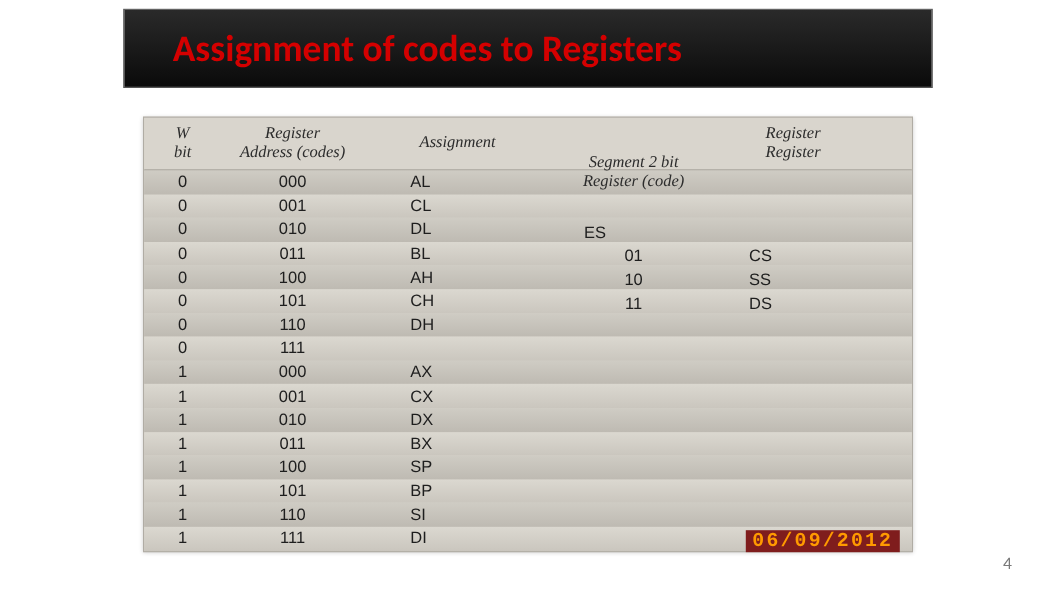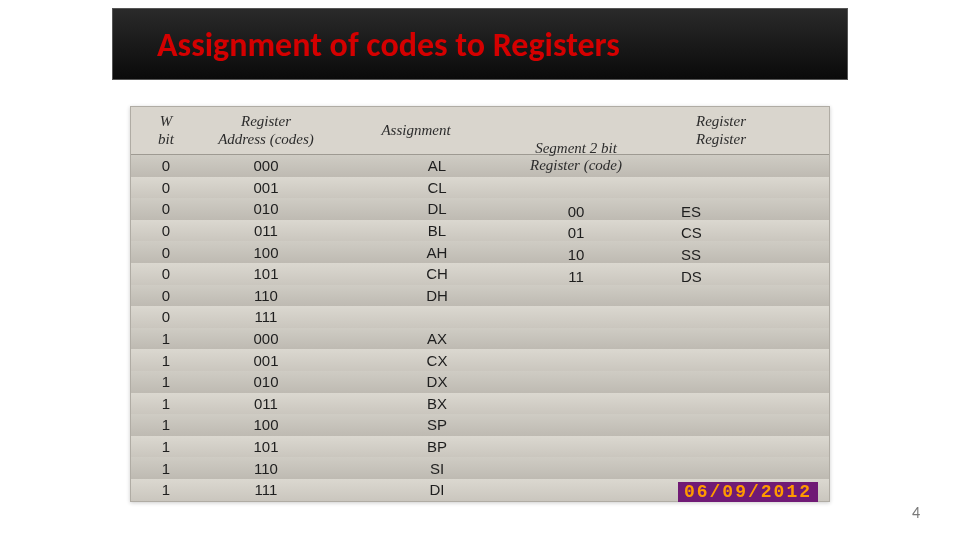--- a/index.html
+++ b/index.html
@@ -71,27 +71,27 @@
     background: linear-gradient(#cfccc4, #bebab2);
   }
   .row:nth-child(even) {
     background: linear-gradient(#dbd8d0, #cac6be);
   }
   .c1 { width: 70px;  text-align: center; }
   .c2 { width: 130px; text-align: center; }
   .c3 { width: 170px; text-align: center; }
   .c4 { width: 150px; text-align: center; margin-top: 48px; }
   .c5 { width: 140px; text-align: center; }
-  .row .c3 { padding-left: 42px; text-align: center; }
+  .row .c3 { padding-left: 42px; text-align: left; }
   .row .c5 { text-align: left; padding-left: 30px; margin-top: 48px; }
   .datestamp {
     position: absolute;
     right: 142px;
     bottom: 38px;
-    background: #701a75;
+    background: #7f1d1d;
     color: #ff9a00;
     font-family: "Courier New", monospace;
     font-weight: bold;
     font-size: 18px;
     letter-spacing: 2px;
     padding: 0 6px;
     line-height: 20px;
     height: 20px;
     overflow: hidden;
   }
@@ -138,21 +138,20 @@
         <div class="c1">0</div>
         <div class="c2">000</div>
         <div class="c3">AL</div>
         <div class="c4"></div>
         <div class="c5"></div>
       </div>
       <div class="row">
         <div class="c1">0</div>
         <div class="c2">001</div>
         <div class="c3">CL</div>
-        <div class="c4">00</div>
         <div class="c5">ES</div>
       </div>
       <div class="row">
         <div class="c1">0</div>
         <div class="c2">010</div>
         <div class="c3">DL</div>
         <div class="c4">01</div>
         <div class="c5">CS</div>
       </div>
       <div class="row">

